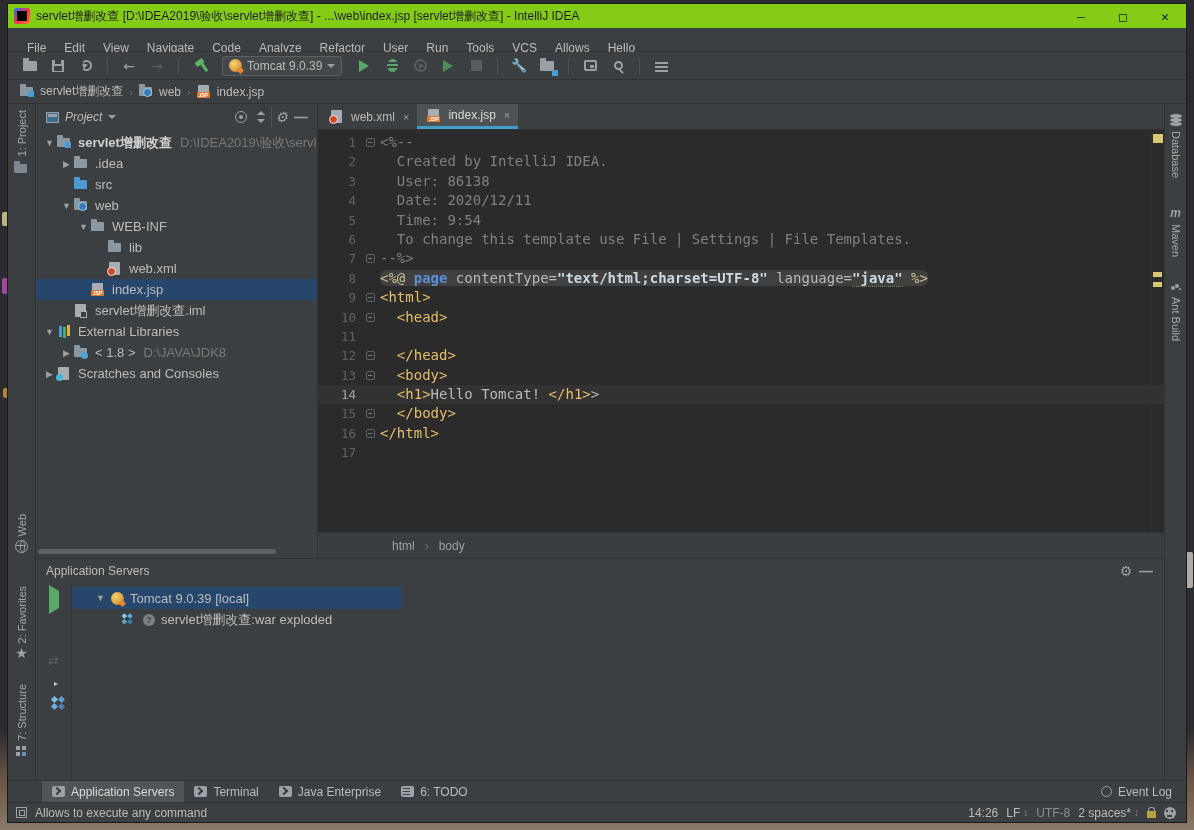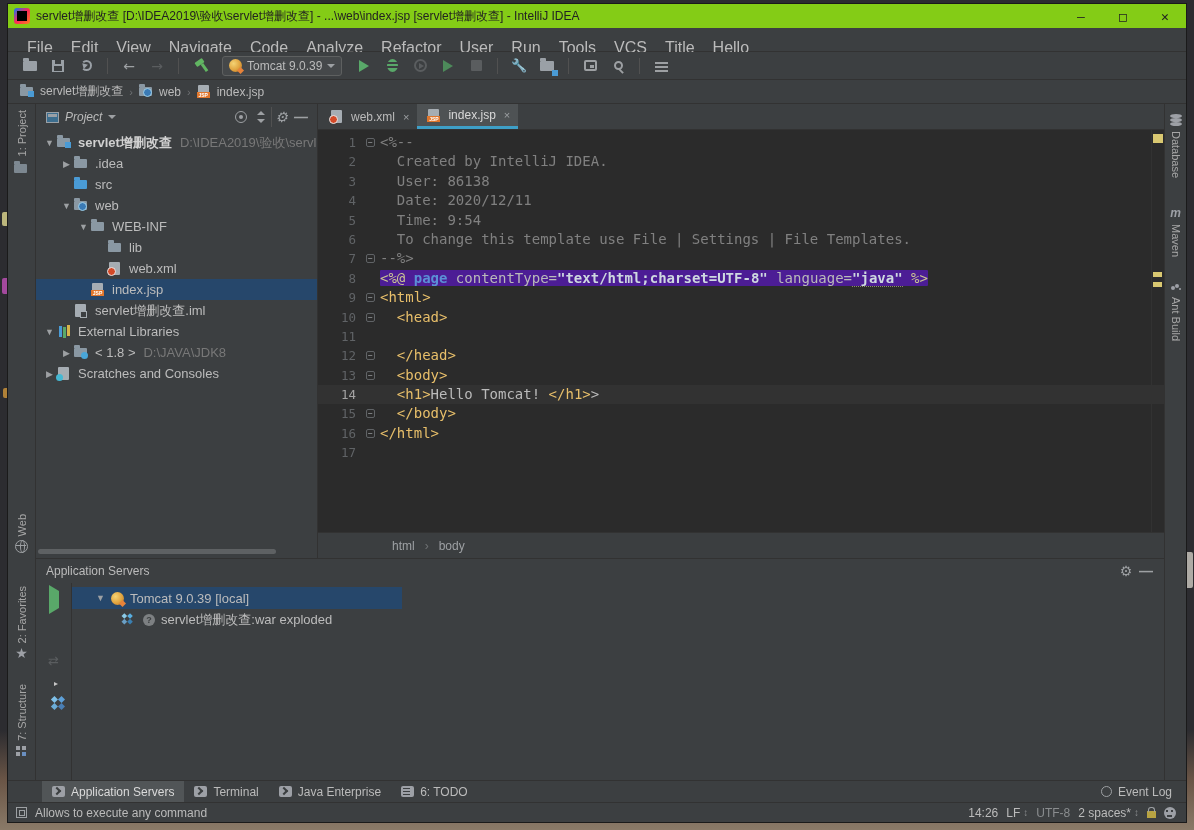--- a/index.html
+++ b/index.html
@@ -20,21 +20,21 @@
     background:linear-gradient(135deg,#087cfa 0%,#fe2857 50%,#fc801d 100%); position:relative; }
   .app-ico::after{ content:""; position:absolute; inset:3px; background:#000; }
   .titlebar .ttl { font-size:12px; color:#222; white-space:nowrap; overflow:hidden; flex:1; }
   .wbtns { display:flex; flex:none; height:100%; }
   .wbtn { width:42px; height:100%; display:flex; align-items:center; justify-content:center;
     font-size:13px; color:#222; font-family:"DejaVu Sans Mono",monospace;}
 
   
   .menubar { height:24px; background:#3c3f41; display:flex; align-items:center; padding-left:10px;
     border-bottom:1px solid #323232; flex:none; }
-  .menu-item { color:#bbbbbb; font-size:16px; padding:3px 9px;margin-top:17px; }
+  .menu-item { color:#bbbbbb; font-size:12px; padding:3px 9px;margin-top:17px; }
 
   
   .toolbar { height:28px; background:#3c3f41; display:flex; align-items:center; padding-left:10px;
     border-bottom:1px solid #323232; flex:none; gap:4px; }
   .tbi { width:24px; height:22px; display:flex; align-items:center; justify-content:center; border-radius:3px; position:relative;}
   .tbsep { width:1px; height:16px; background:#515151; margin:0 5px; }
   .combo { height:20px; border:1px solid #5e6060; border-radius:3px; background:#45484a;
     display:flex; align-items:center; padding:0 6px; gap:5px; margin:0 6px; }
   .combo .lbl { color:#bbbbbb; font-size:12px; }
   .caret-down { width:0; height:0; border-left:4px solid transparent; border-right:4px solid transparent; border-top:4px solid #9da0a3; }
@@ -137,21 +137,21 @@
   .lnum { width:46px; text-align:right; padding-right:8px; color:#606366; font-size:12.5px; flex:none; }
   .cline.cur .lnum { color:#a4a3a3; }
   .foldc { width:16px; flex:none; position:relative; }
   .foldbox { position:absolute; left:2px; top:5px; width:9px; height:9px; border:1px solid #606366; background:#2b2b2b;
      color:#9da0a3; font-size:8px; line-height:7px; text-align:center; border-radius:2px;}
   .ctext { white-space:pre; }
   .cmt { color:#808080; } .tag { color:#e8bf6a; } .txt { color:#bababa; }
   .kw { color:#5b8fd6; font-weight:bold; } .str { color:#ced8e0; font-weight:bold; }
   .stru { color:#ced8e0; font-weight:bold; border-bottom:1px dotted #8a8a6a; }
   .pct { color:#cbc693; }
-  .dirbg { background:#4c1d95; border-radius:1px;text-align:center; }
+  .dirbg { background:#404040; border-radius:6px;text-align:center; }
   .estripe { position:absolute; top:0; right:0; width:13px; bottom:0; background:#2b2b2b; border-left:1px solid #323232; }
   .emark { position:absolute; right:2px; width:9px; height:5px; background:#d9c871; }
   .emark.top { top:4px; height:9px; right:1px; width:10px; }
   .ebread { height:26px; background:#3b3e40; border-top:1px solid #323232; display:flex; align-items:center;
      padding-left:74px; gap:10px; font-size:12px; color:#9da0a3; flex:none; }
 
   
   .appserv { height:222px; background:#3c3f41; border-top:1px solid #323232; display:flex; flex-direction:column; flex:none; }
   .as-head { height:24px; display:flex; align-items:center; padding:0 8px 0 10px; flex:none; }
   .as-title { color:#bbbbbb; font-size:12px; }
@@ -245,21 +245,21 @@
       <span class="menu-item">Edit</span>
       <span class="menu-item">View</span>
       <span class="menu-item">Navigate</span>
       <span class="menu-item">Code</span>
       <span class="menu-item">Analyze</span>
       <span class="menu-item">Refactor</span>
       <span class="menu-item">User</span>
       <span class="menu-item">Run</span>
       <span class="menu-item">Tools</span>
       <span class="menu-item">VCS</span>
-      <span class="menu-item">Title</span>
+      <span class="menu-item">Allows</span>
       <span class="menu-item">Hello</span>
     </div>
 
   <div class="toolbar">
     <span class="tbi">
         <span class="g-folder"></span>
       </span>
     <span class="tbi">
         <span class="g-save"></span>
       </span>

